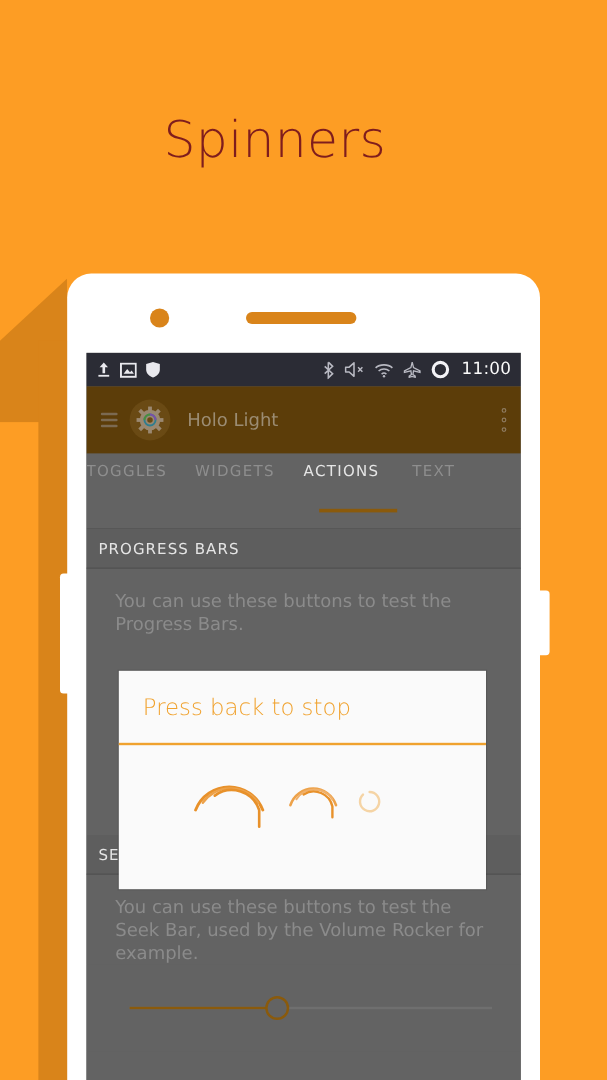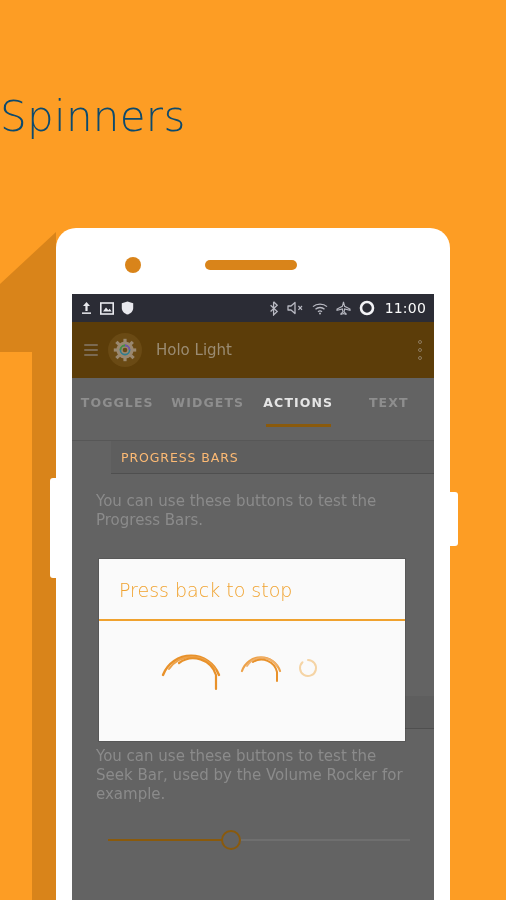--- a/index.html
+++ b/index.html
@@ -5,22 +5,22 @@
   html,body{margin:0;padding:0;}
   body{
     width:506px;height:900px;overflow:hidden;position:relative;
     font-family:"DejaVu Sans", sans-serif;
     background:#fd9d24;
   }
   .stage{position:absolute;inset:0;background:#fd9d24;}
 
   
   .hero-title{
-    position:absolute;top:92px;left:0;width:458px;
-    color:#0c4a6e;font-size:42px;font-weight:300;letter-spacing:.3px;
+    position:absolute;top:92px;left:0;width:458px;text-align:center;
+    color:#7f1d1d;font-size:42px;font-weight:300;letter-spacing:.3px;
     font-family:"DejaVu Sans", sans-serif;
   }
 
   
   .corner-shadow{
     position:absolute;left:0px;top:232px;width:56px;height:120px;
     background:#d9841a;
     clip-path:polygon(56px 0px, 56px 120px, 0px 120px, 0px 52px);
   }
   .left-shadow-strip{
@@ -78,35 +78,34 @@
   }
   .app-title{color:#9b8c73;font-size:15px;font-weight:400;}
   .overflow{margin-left:auto;display:flex;flex-direction:column;gap:4px;align-items:center;}
   .overflow i{width:4px;height:4px;border:1px solid #8d7a5f;border-radius:50%;display:block;box-sizing:border-box;}
 
   
   .tabbar{
     position:relative;height:62px;background:#636363;display:flex;align-items:flex-start;
   }
   .tab{
-    flex:1;text-align:center;padding-top:17px;font-size:12.5px;letter-spacing:1.1px;
-    color:#8e8e8e;position:relative;height:100%;box-sizing:border-box;font-weight:bold;
+    flex:1;text-align:left;padding-top:7px;font-size:12.5px;letter-spacing:1.1px;
+    color:#8e8e8e;position:relative;height:100%;box-sizing:border-box;
   }
   .tab.active{color:#e5e5e5;}
   .tab.active .tab-underline{
     position:absolute;left:14%;right:14%;bottom:13px;height:3px;background:#8a5a0c;
   }
   .tabbar-sep{height:1px;background:#575757;}
 
   
   .section-hdr{
     background:#5e5e5e;padding:9px 25px 8px 10px;
-    color:#fdba74;font-size:12.5px;letter-spacing:.9px;
+    color:#e5e5e5;font-size:12.5px;letter-spacing:.9px;
     border-bottom:1px solid #4f4f4f;
-    margin-left:39px;
   }
   .section-body{background:#636363;padding:18px 24px 14px 24px;}
   .section-desc{color:#8b8b8b;font-size:15px;line-height:19px;}
 
   
   .dialog{
     position:absolute;left:99px;top:559px;width:306px;height:182px;
     background:#fafafa;box-shadow:0 0 0 1px rgba(0,0,0,.10);
   }
   .dialog-title{

